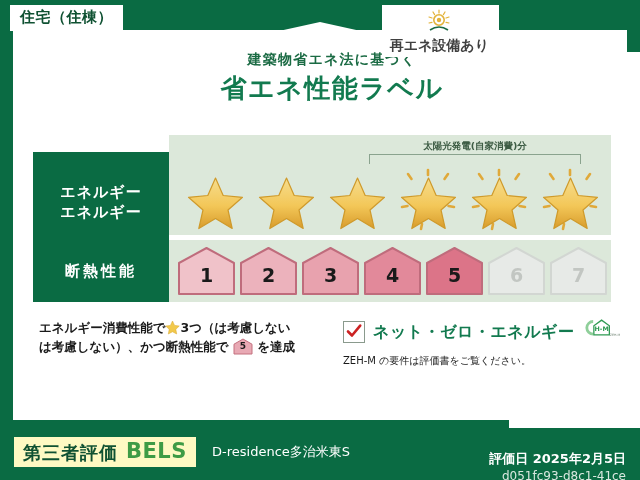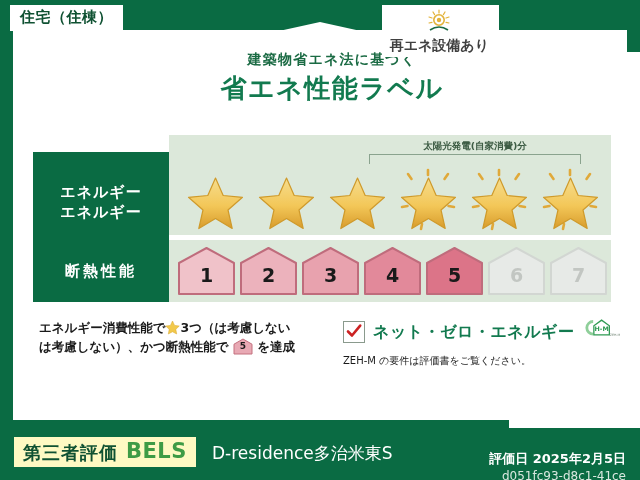--- a/index.html
+++ b/index.html
@@ -149,21 +149,21 @@
   }
   .bels{
     position:absolute;left:14px;top:9px;
     background:#fef9c3;padding:4px 9px 5px 9px;
     display:flex;align-items:flex-end;gap:8px;line-height:1;
   }
   .bels-jp{font-size:18px;font-weight:bold;color:#0f5132;letter-spacing:1px;}
   .bels-en{font-size:21px;font-weight:bold;color:#3e9b45;letter-spacing:0.5px;}
   .bldg{
     position:absolute;left:212px;top:17px;
-    font-size:17px;color:#ffffff;line-height:1;white-space:nowrap;
+    font-size:13px;color:#ffffff;line-height:1;white-space:nowrap;
   }
   .date{
     position:absolute;right:14px;top:24px;text-align:right;
   }
   .date-main{font-size:13px;font-weight:bold;color:#ffffff;line-height:1;}
   .date-id{font-size:12px;color:#d9e8df;line-height:1;margin-top:5px;}
 </style>
 </head>
 <body>
 

